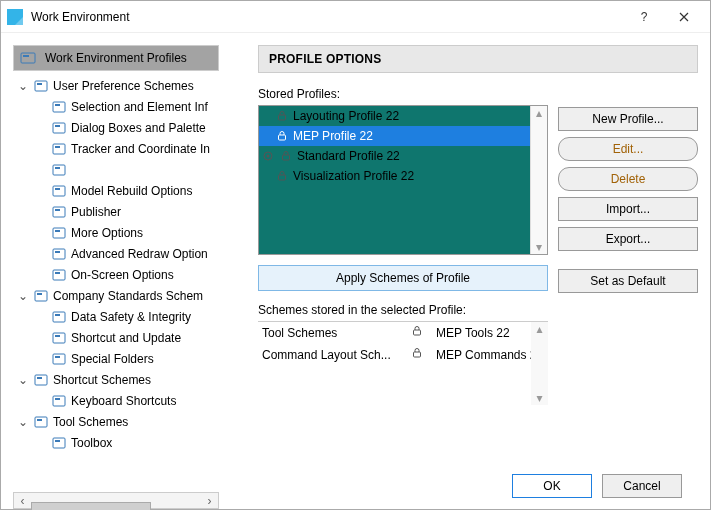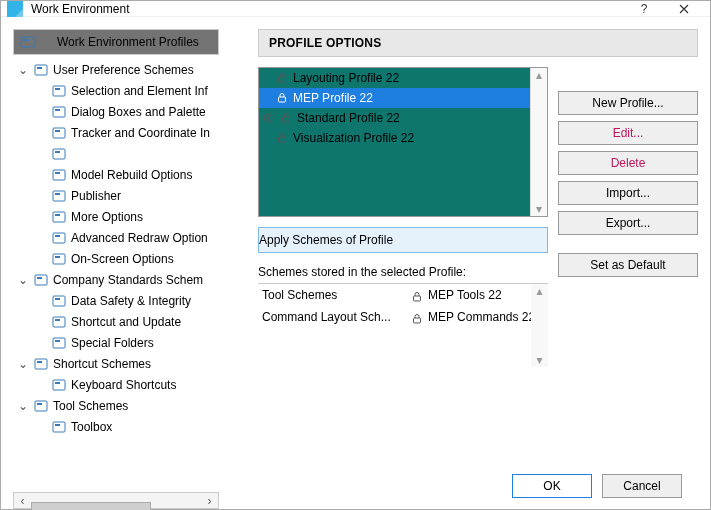--- a/index.html
+++ b/index.html
@@ -1,25 +1,25 @@
 <!DOCTYPE html>
 <html><head>
 <meta charset="utf-8">
 <style>
 * { box-sizing: border-box; font-family: "Segoe UI", Tahoma, sans-serif; font-size: 12px; }
 body { margin: 0; background: #fff; }
 .window { width: 711px; height: 510px; border: 1px solid #aaa; background: #fff; display: flex; flex-direction: column; }
-.titlebar { height: 16px; display: flex; align-items: center; padding: 0 6px; border-bottom: 1px solid #eee; justify-content: space-between; }
+.titlebar { height: 32px; display: flex; align-items: center; padding: 0 6px; border-bottom: 1px solid #eee; justify-content: space-between; }
 .titlebar .app-icon { width: 16px; height: 16px; background: #33b4e8; margin-right: 8px; position: relative; }
 .titlebar .app-icon::after { content: ""; position: absolute; right: 0; bottom: 0; border-left: 8px solid transparent; border-bottom: 8px solid #fff; opacity:.3;}
 .titlebar .title { flex: 1; }
 .titlebar .win-btn { width: 40px; height: 30px; display: flex; align-items: center; justify-content: center; color: #333; }
 .body { flex: 1; display: flex; padding: 12px 12px 0 12px; gap: 12px; min-height: 0; }
 .left { width: 207px; display: flex; flex-direction: column; min-height: 0; }
-.section-head { background: #737373; border: 1px solid #ccc; padding: 4px 6px; display: flex; align-items: center; gap: 21px; font-weight: 400; }
+.section-head { background: #a3a3a3; border: 1px solid #ccc; padding: 4px 6px; display: flex; align-items: center; gap: 9px; font-weight: 400; }
 .tree { border: 0; flex: 1; overflow: hidden; padding-top: 4px; }
 .tree-row { display: flex; align-items: center; height: 21px; gap: 4px; padding-left: 2px; white-space: nowrap; overflow: hidden; }
 .tree-row .chev { width: 12px; text-align: center; color: #555; display:inline-block;}
 .tree-row.d1 { padding-left: 4px; }
 .tree-row.d2 { padding-left: 22px; }
 .tree-row .ic { width: 16px; height: 16px; display: inline-flex; align-items: center; justify-content: center; color: #3a7ab8; }
 .hscroll { height: 17px; border: 1px solid #ccc; background: #f4f4f4; display:flex; align-items:center;}
 .hscroll .ar { width:17px; text-align:center; color:#666;}
 .hscroll .track{flex:1; position:relative;}
 .hscroll .thumb{position:absolute; left:0; top:1px; height:13px; width:120px; background:#cfcfcf; border:1px solid #aaa;}
@@ -29,26 +29,26 @@
 .stored-list-wrap { flex: 1; }
 .stored-label, .schemes-label { margin: 4px 0 4px 0; }
 .listbox { border: 1px solid #999; height: 150px; position: relative; background:#0f766e;}
 .listbox .item { height: 20px; display: flex; align-items: center; gap: 6px; padding: 0 8px 0 18px; }
 .listbox .item.selected { background: #1e7fe0; color: #fff; }
 .lock { width: 10px; height: 10px; display:inline-block; }
 .lock svg { display:block; }
 .vsb { position: absolute; right: 0; top: 0; bottom: 0; width: 17px; border-left: 1px solid #ddd; display:flex; flex-direction:column; justify-content:space-between; align-items:center; color:#999; background:#f8f8f8;}
 .btn-col { width: 140px; display: flex; flex-direction: column; gap: 6px; }
 .btn { border: 1px solid #999; background: #efefef; height: 24px; display:flex; align-items:center; justify-content:center; }
-.btn.disabled { color: #be185d; }
-.apply-btn { margin-top: 10px; border: 1px solid #7fb8e6; background: #e6f2fb; height: 26px; display:flex; align-items:center; width: 290px;}
+.btn.disabled { color: #a16207; border-radius: 11px; }
+.apply-btn { margin-top: 10px; border: 1px solid #7fb8e6; background: #e6f2fb; height: 26px; display:flex; align-items:center; justify-content:center; width: 290px;}
 .scheme-table { border: 1px solid #ccc; border-left:0;border-right:0;border-bottom:0; margin-top:4px; position: relative; height: 84px;}
 .scheme-row { display:flex; height:22px; align-items:center;}
 .scheme-row .c1{ width:150px; padding-left:4px;}
-.scheme-row .c2{ flex:1; display:flex; align-items:flex-end; gap:6px; padding-left:4px;}
+.scheme-row .c2{ flex:1; display:flex; align-items:flex-start; gap:14px; padding-left:4px;}
 .scheme-table .vsb{border-left:0;}
 .footer { height: 46px; border-top: 0; display:flex; justify-content:flex-end; align-items:center; gap:10px; padding: 0 16px;}
 .footer .btn { width: 80px; }
 .footer .ok { border: 1.5px solid #1e7fe0; background:#fff;}
 .gap6{height:6px;}
 svg { overflow: visible; }
 </style>
 </head>
 <body>
 
@@ -262,20 +262,21 @@
           </div>
         <span class="ar">›</span>
       </div>
     </div>
 
     <div class="right">
       <div class="opt-head">PROFILE OPTIONS</div>
 
       <div class="stored-row">
         <div class="stored-list-wrap">
+          <div class="stored-label">Stored Profiles:</div>
           <div class="listbox" id="profiles">
             <div class="item">
                 <span class="lock" style="color:#555">
                   <svg width="10" height="10">
                     <rect x="1.5" y="4" width="7" height="5" rx="1" fill="none" stroke="currentColor" stroke-width="1"></rect>
                     <path d="M3 4 V2.5 a2 2 0 0 1 4 0 V4" fill="none" stroke="currentColor" stroke-width="1"></path>
                   </svg>
                 </span>
                 <span>Layouting Profile 22</span>
               </div>

